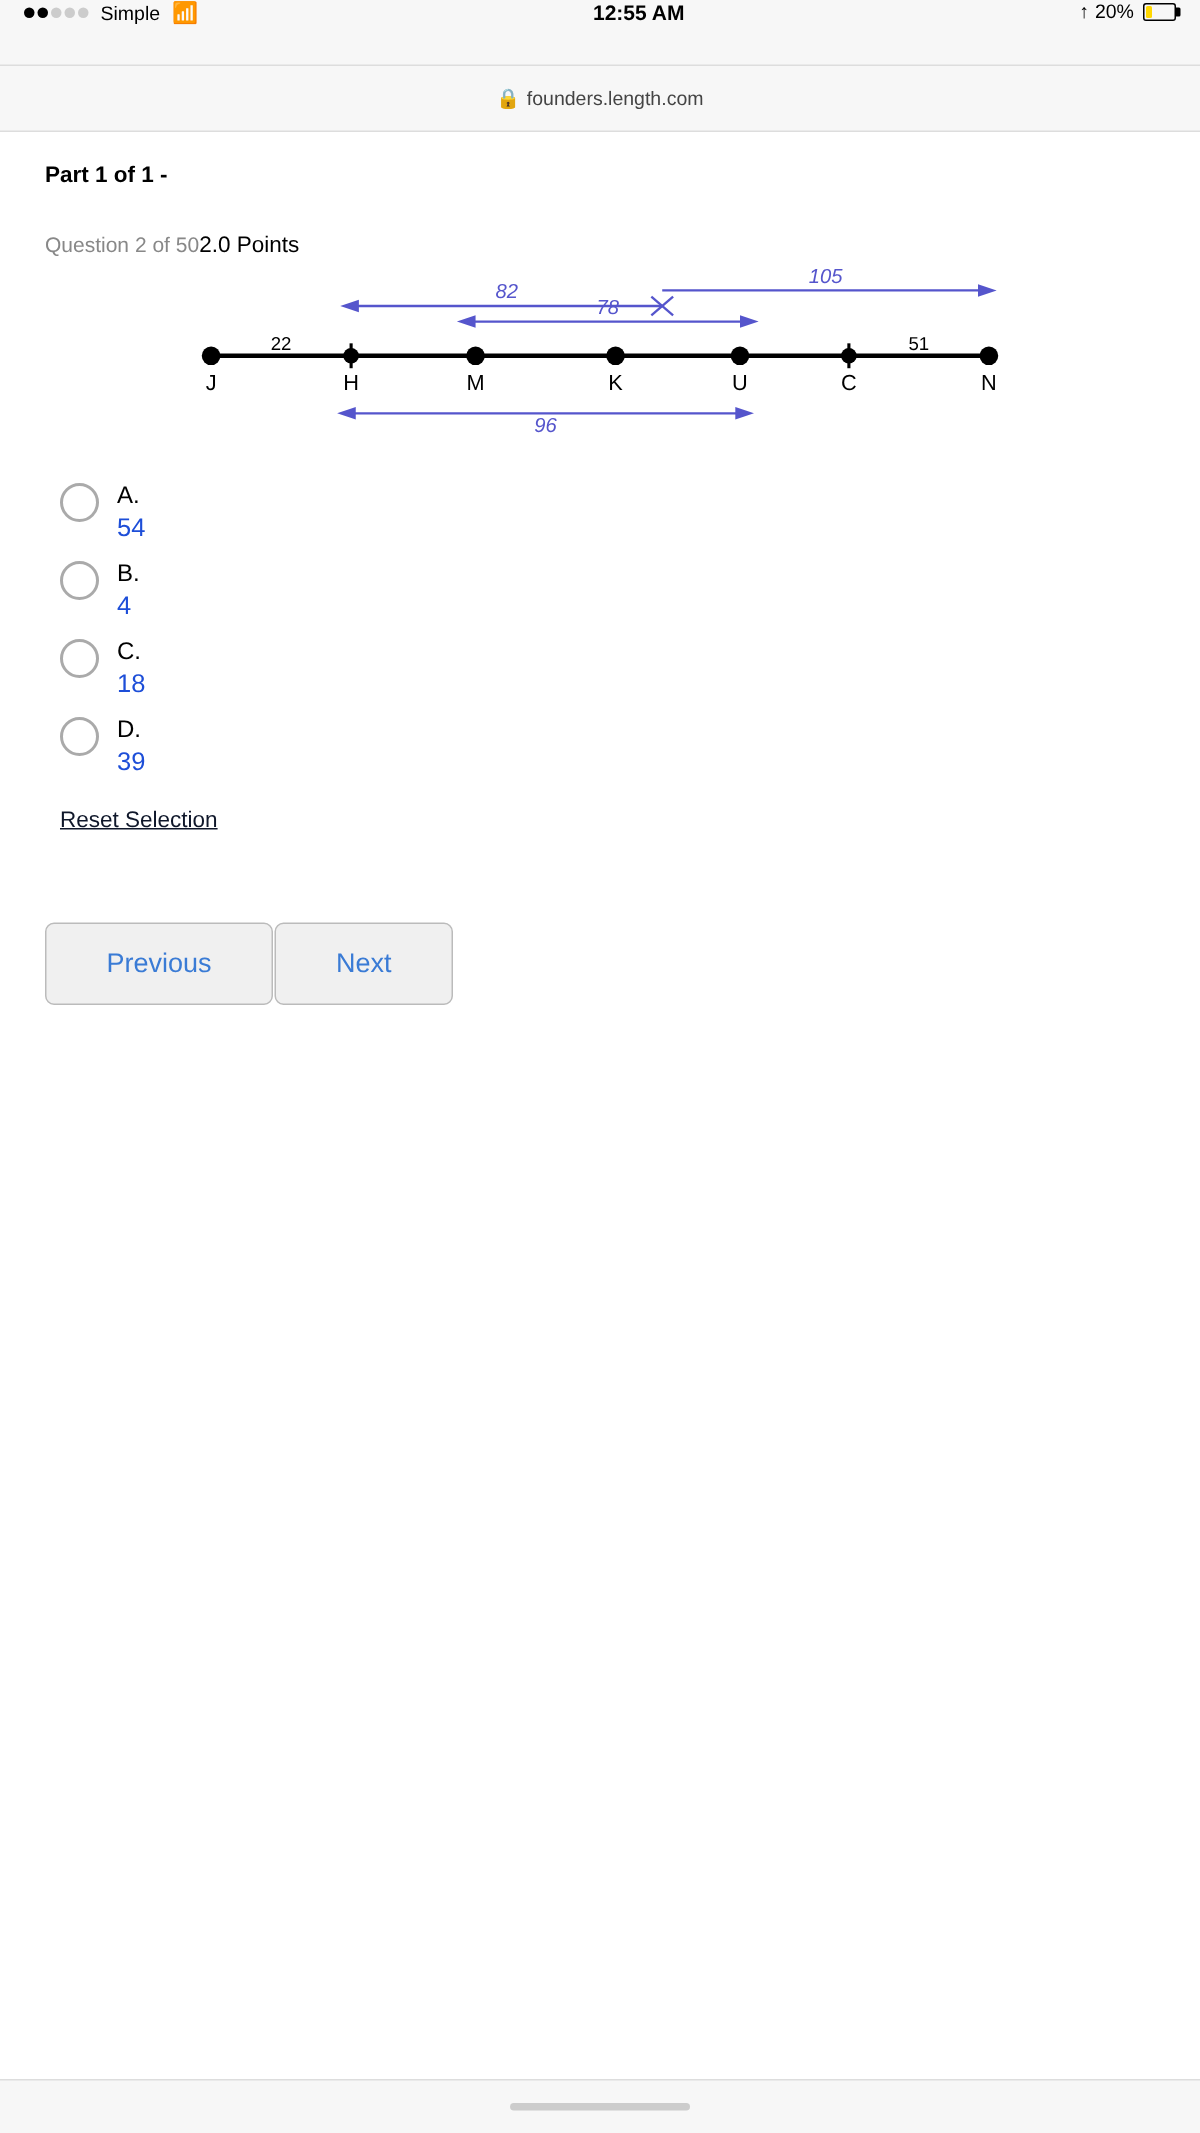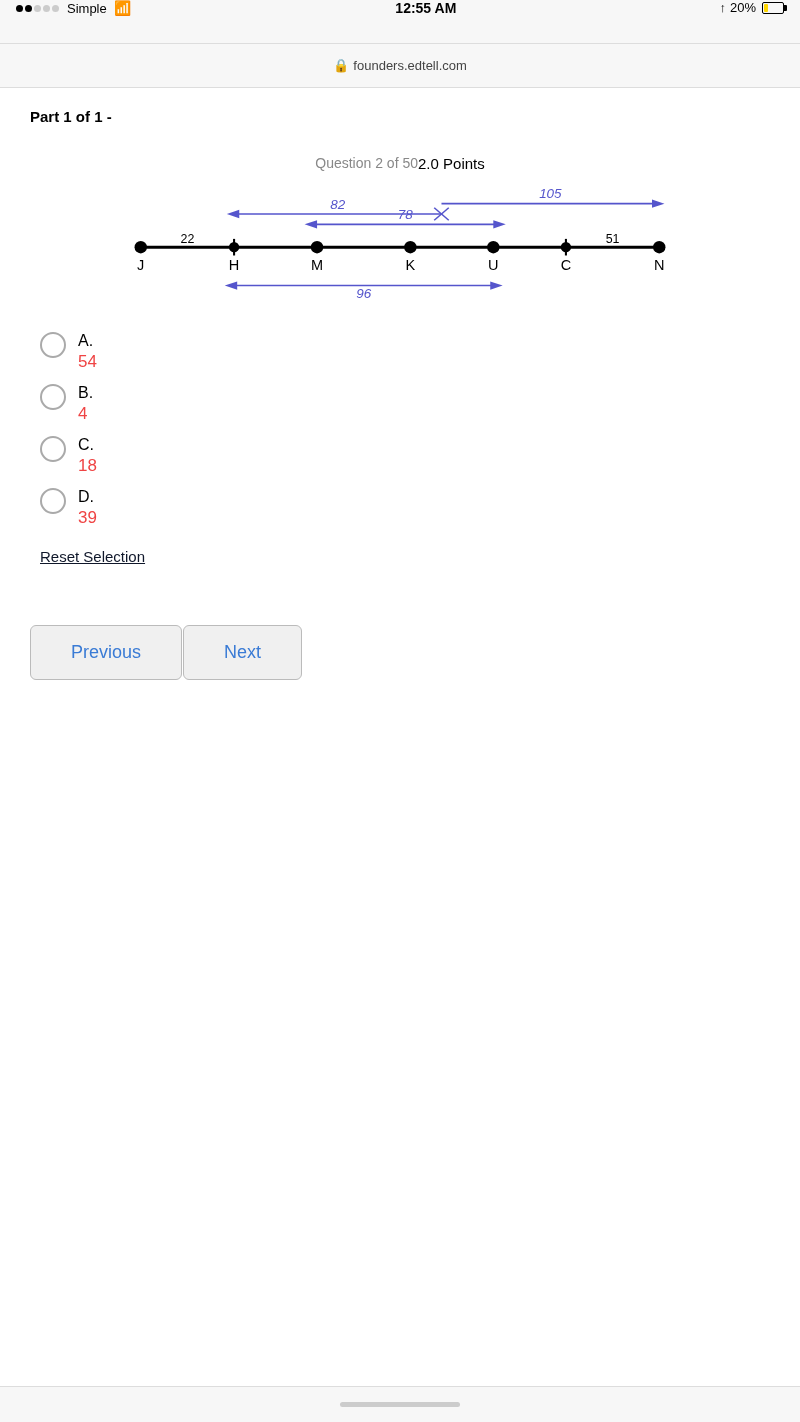--- a/index.html
+++ b/index.html
@@ -76,23 +76,23 @@
     }
 
     .part-label {
       font-size: 15px;
       font-weight: 700;
       margin-bottom: 30px;
     }
 
     .question-header {
       display: flex;
-      justify-content: center;
+      justify-content: flex-start;
       align-items: flex-start;
-      margin-bottom: 10px;
+      margin-bottom: 0;
     }
     .question-number {
       font-size: 14px;
       color: #888;
     }
     .question-points {
       font-size: 15px;
       font-weight: 400;
       color: #000;
     }
@@ -143,21 +143,21 @@
     }
     .option-content { display: flex; flex-direction: column; }
     .option-letter {
       font-size: 16px;
       font-weight: 400;
       color: #000;
       margin-bottom: 2px;
     }
     .option-value {
       font-size: 17px;
-      color: #ef4444;
+      color: #1d4ed8;
     }
 
     .reset-link {
       color: #0f172a;
       font-size: 15px;
       text-decoration: underline;
       cursor: pointer;
       display: inline-block;
       margin-left: 10px;
       margin-bottom: 40px;
@@ -218,21 +218,21 @@
     <span class="arrow-icon">↑</span>
     <span class="battery-pct">20%</span>
     <div class="battery-box">
       <div class="battery-fill"></div>
     </div>
   </div>
 </div>
 
 <div class="nav-bar">
   <span class="lock-icon">🔒</span>
-  <span>founders.edtell.com</span>
+  <span>founders.length.com</span>
 </div>
 
 <div class="content">
 
   <div class="part-label">Part 1 of 1 -</div>
 
   <div class="question-header">
     <span class="question-number">Question 2 of 50</span>
     <span class="question-points">2.0 Points</span>
   </div>

